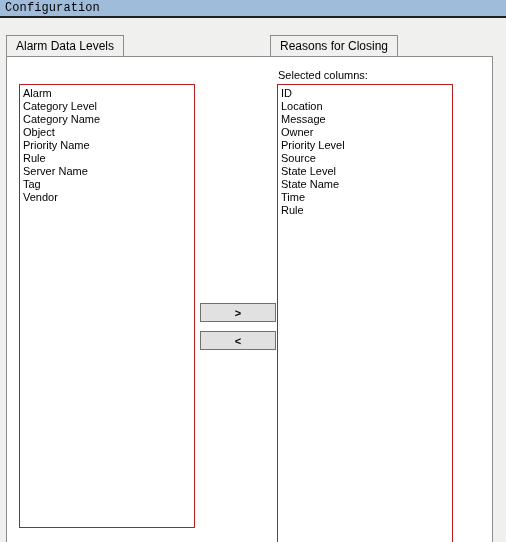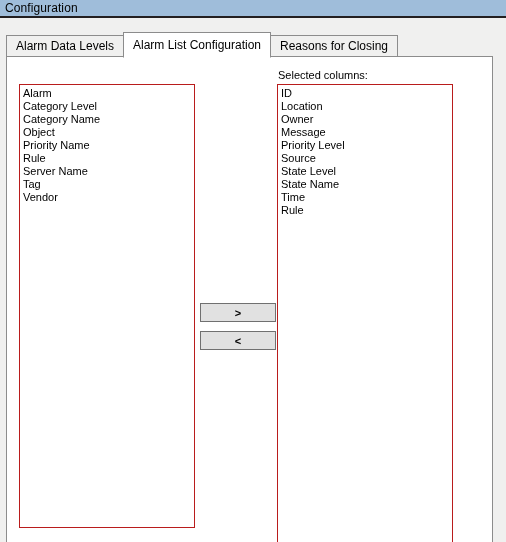--- a/index.html
+++ b/index.html
@@ -37,20 +37,21 @@
     box-sizing: border-box;
   }
   #title-text {
     position: absolute;
     left: 5px;
     top: 1px;
     font-size: 12px;
     color: #000000;
     white-space: nowrap;
     letter-spacing: 0.1px;
+    font-family: Liberation Mono, monospace;
   }
 
   
   #client {
     position: absolute;
     left: 0;
     top: 18px;
     width: 506px;
     height: 524px;
     background: #f0f0ef;
@@ -160,21 +161,20 @@
   <div id="title-bar">
     <div id="title-text">Configuration</div>
   </div>
 
   <div id="client">
 
     <div id="tab-control">
 
       <div class="tab-strip">
         <div class="tab" id="tab-0" style="left: 0px; width: 118px;">Alarm Data Levels</div>
-        <div class="tab selected" id="tab-1" style="left: 117px; width: 148px;">Alarm List Configuration</div>
         <div class="tab" id="tab-2" style="left: 264px; width: 128px;">Reasons for Closing</div>
       </div>
 
       <div class="tab-panel">
 
 
         <div class="list-box" id="available-list" style="left:12px; top:27px; width:176px; height:444px;">
           <div class="list-inner" id="available-list-inner">
               <div class="list-item">Alarm</div>
               <div class="list-item">Category Level</div>
@@ -187,22 +187,22 @@
               <div class="list-item">Vendor</div>
             </div>
         </div>
 
         <div class="field-label" style="left:271px; top:12px;">Selected columns:</div>
 
         <div class="list-box" id="selected-list" style="left:270px; top:27px; width:176px; height:524px;">
           <div class="list-inner" id="selected-list-inner">
               <div class="list-item">ID</div>
               <div class="list-item">Location</div>
+              <div class="list-item">Message</div>
               <div class="list-item">Owner</div>
-              <div class="list-item">Message</div>
               <div class="list-item">Priority Level</div>
               <div class="list-item">Source</div>
               <div class="list-item">State Level</div>
               <div class="list-item">State Name</div>
               <div class="list-item">Time</div>
               <div class="list-item">Rule</div>
             </div>
         </div>
 
         <button class="move-button" style="left:193px; top:246px; width:76px; height:19px;">&gt;</button>

